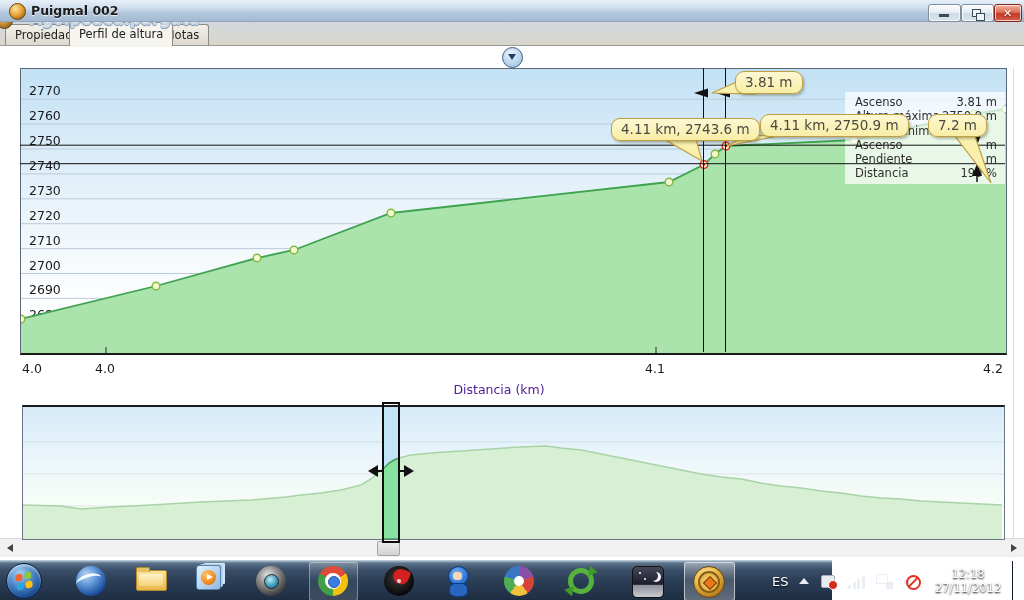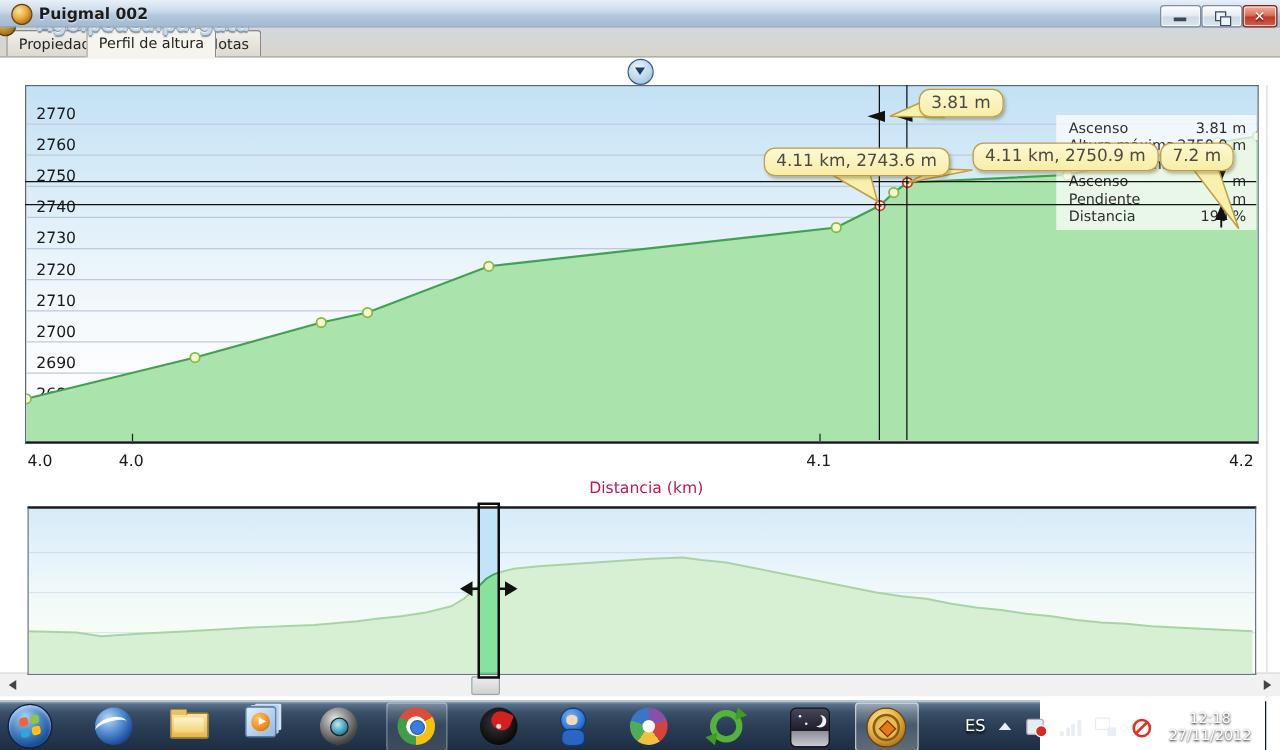--- a/index.html
+++ b/index.html
@@ -40,21 +40,21 @@
   #collapse-btn i{position:absolute;left:4.5px;top:6px;width:0;height:0;border-left:4.5px solid transparent;
     border-right:4.5px solid transparent;border-top:6px solid #1c3e6e;}
   
   #main-chart{position:absolute;left:20px;top:23px;width:985px;height:284px;z-index:10;
     border:1px solid #5a6878;border-bottom:2px solid #1a1a1a;
     background:linear-gradient(180deg,#c3e1f5 0%,#d9ecf8 28%,#eef6fb 55%,#fbfdfe 78%,#ffffff 100%);}
   #main-svg{position:absolute;left:0;top:0;}
   .grid{stroke:#bccbda;stroke-width:1;}
   .ylab{font-size:12.5px;fill:#1a1a1a;}
   .xtick{position:absolute;top:316px;font-size:12.5px;color:#1a1a1a;z-index:10;}
-  #xaxis-title{position:absolute;left:517px;top:337px;transform:translateX(-50%);font-size:12.5px;color:#be185d;z-index:10;}
+  #xaxis-title{position:absolute;left:499px;top:337px;transform:translateX(-50%);font-size:12.5px;color:#4c1d95;z-index:10;}
   #right-edge{position:absolute;left:1013px;top:23px;width:1px;height:490px;background:#dcdcdc;}
   
   #info-panel{position:absolute;left:845px;top:47px;width:160px;height:89px;z-index:20;
     background:rgba(255,255,255,.72);padding-top:3px;}
   .inforow{display:flex;justify-content:space-between;padding:0 8px 0 10px;height:14.3px;
     font-size:11.5px;color:#2e2e2e;}
   
   #overlay{position:absolute;left:0;top:-45px;width:1024px;height:600px;z-index:30;pointer-events:none;}
   .callout{position:absolute;z-index:31;padding:2px 9px 3px;border:1.5px solid #bf9f43;border-radius:9px;
     background:linear-gradient(180deg,#fdf8d2 0%,#f8eda6 100%);font-size:13.5px;color:#4a4a40;
@@ -303,21 +303,21 @@
       <span class="sb-arrow" id="sb-left">
           <i></i>
         </span>
       <span id="sb-thumb"></span>
       <span class="sb-arrow" id="sb-right">
           <i></i>
         </span>
     </div>
   <div class="callout" style="left: 735px; top: 26px;">3.81 m</div>
       <div class="callout" style="left: 611px; top: 73px;">4.11 km, 2743.6 m</div>
-      <div class="callout" style="left: 778px; top: 69px;">4.11 km, 2750.9 m</div>
+      <div class="callout" style="left: 760px; top: 69px;">4.11 km, 2750.9 m</div>
       <div class="callout" style="left: 928px; top: 69px;">7.2 m</div>
     </div>
 
   <div id="taskbar">
     <div id="start-orb">
       <span id="start-flag">
           <i></i>
           <i></i>
           <i></i>
           <i></i>

